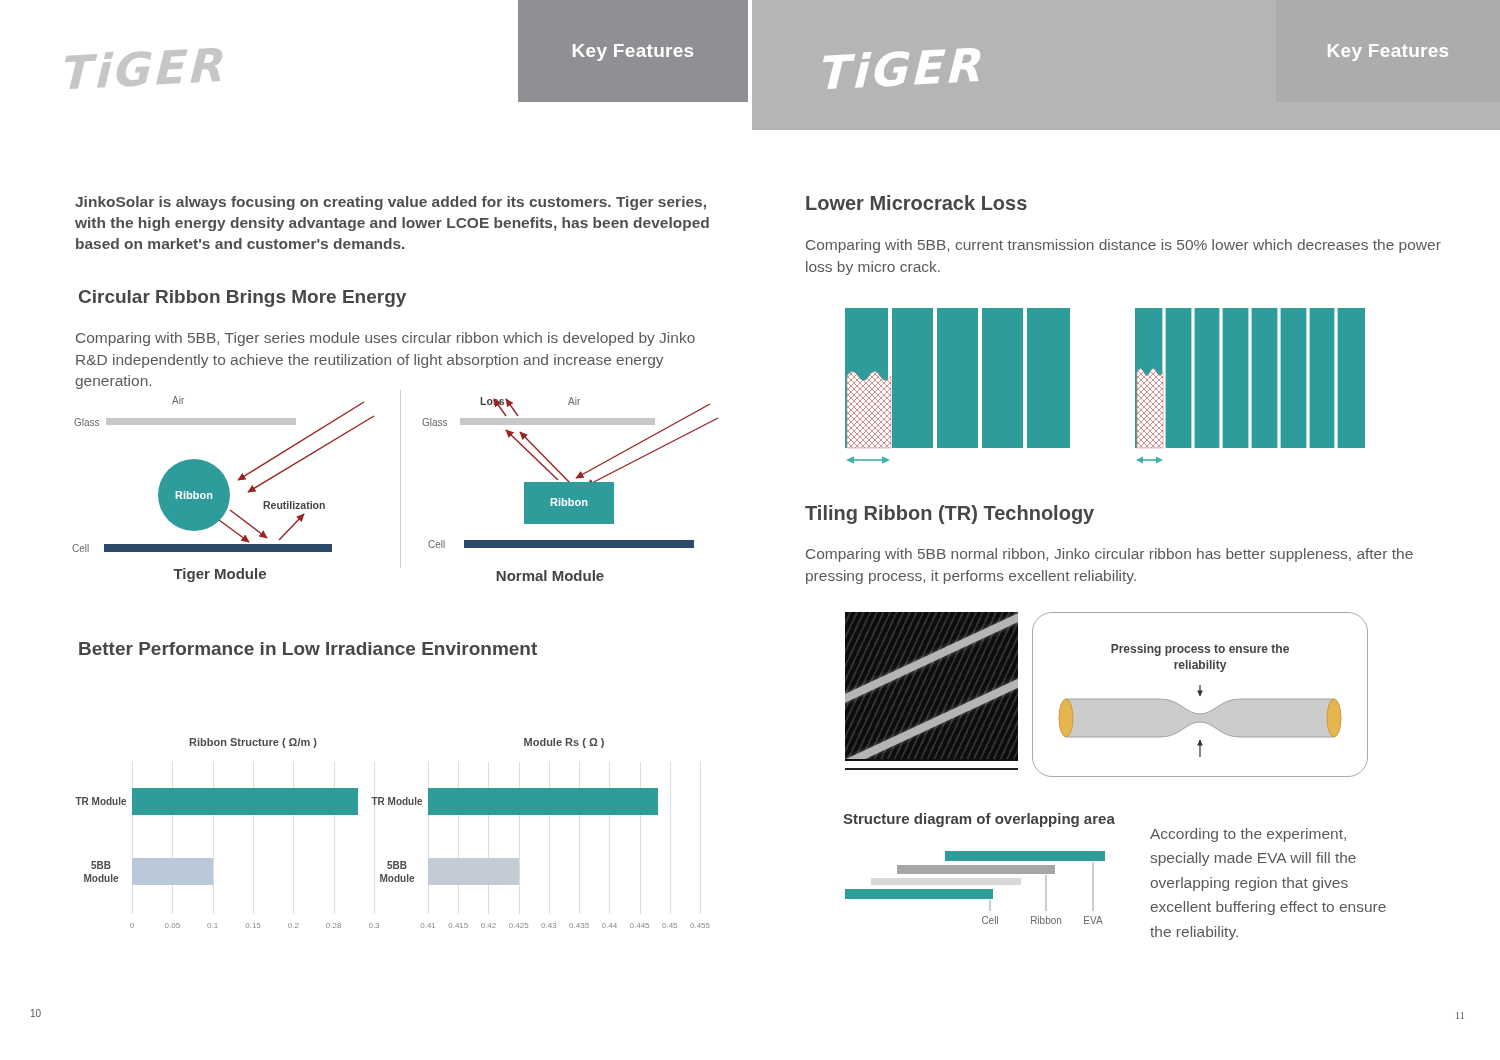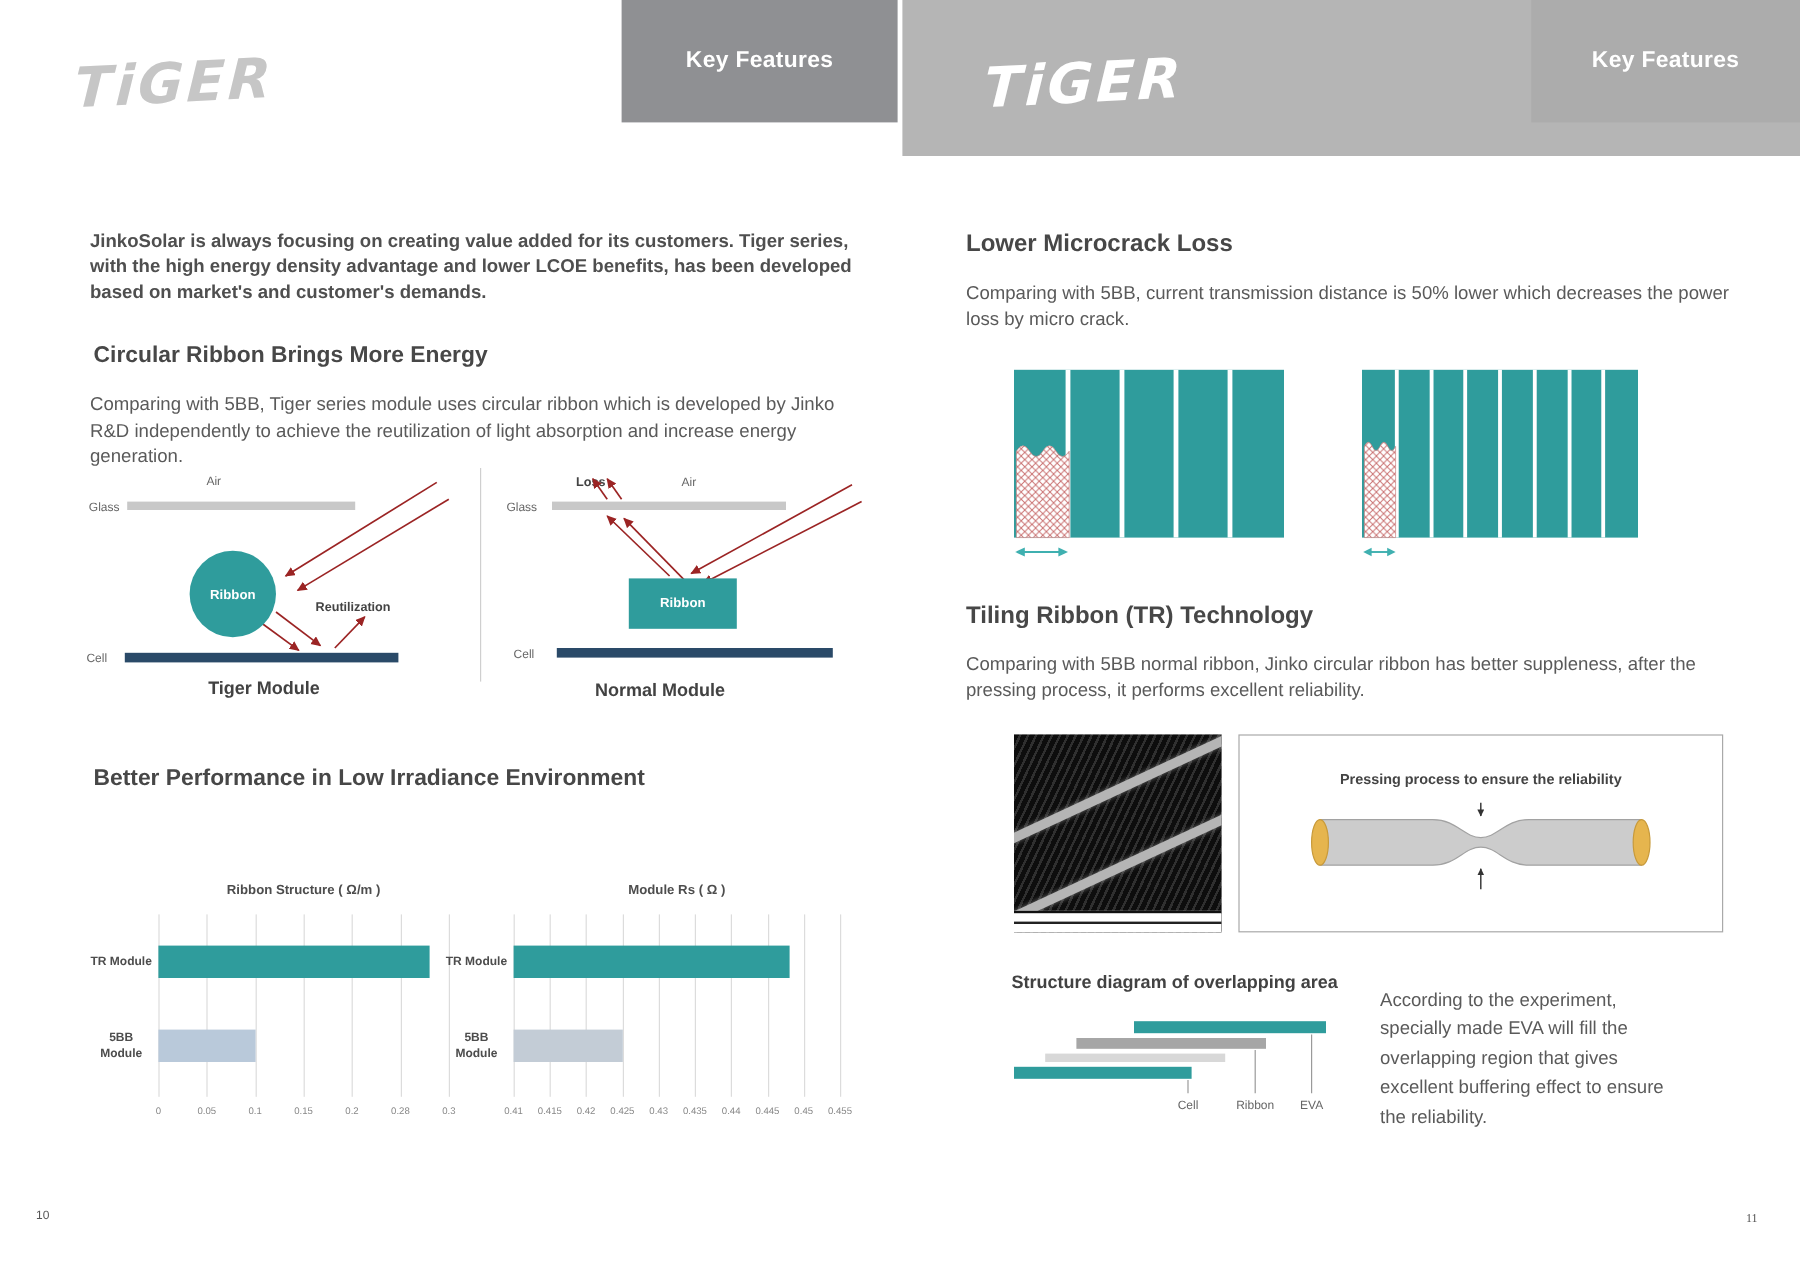--- a/index.html
+++ b/index.html
@@ -239,21 +239,21 @@
   <div class="abs sec-title-r" style="left:55px;top:502px;">Tiling Ribbon (TR) Technology</div>
 
   <div class="abs body-text" style="left:55px;top:543px;width:640px;">Comparing with 5BB normal ribbon, Jinko circular ribbon has better suppleness, after the pressing process, it performs excellent reliability.</div>
 
   <div class="cell-photo" style="left:95px;top:612px;width:173px;height:165px;">
     <div class="photo-strip" style="top:38px;left:-45px;"></div>
     <div class="photo-strip" style="top:92px;left:-20px;"></div>
     <div class="photo-base"></div>
   </div>
 
-  <div class="pressing-box" style="left:282px;top:612px;width:404px;height:165px;">
+  <div class="pressing-box" style="left:282px;top:612px;width:336px;height:165px;border-radius:20px;">
     <div class="pressing-title">Pressing process to ensure the reliability</div>
     <svg width="300" height="92" viewBox="0 0 300 92" style="display:block;margin:2px auto 0;">
       <defs>
         <marker id="arrP" markerWidth="7" markerHeight="7" refX="4.6" refY="2.4" orient="auto">
           <path d="M0,0 L5,2.4 L0,4.8 Z" fill="#333"></path>
         </marker>
       </defs>
       <path d="M16,24 L110,24 C130,24 136,39 150,39 C164,39 170,24 190,24 L284,24 L284,62 L190,62 C170,62 164,47 150,47 C136,47 130,62 110,62 L16,62 Z" fill="#cccccc" stroke="#a2a2a2" stroke-width="1"></path>
       <ellipse cx="16" cy="43" rx="7" ry="19" fill="#e6b54e" stroke="#c89a3a"></ellipse>
       <ellipse cx="284" cy="43" rx="7" ry="19" fill="#e6b54e" stroke="#c89a3a"></ellipse>

